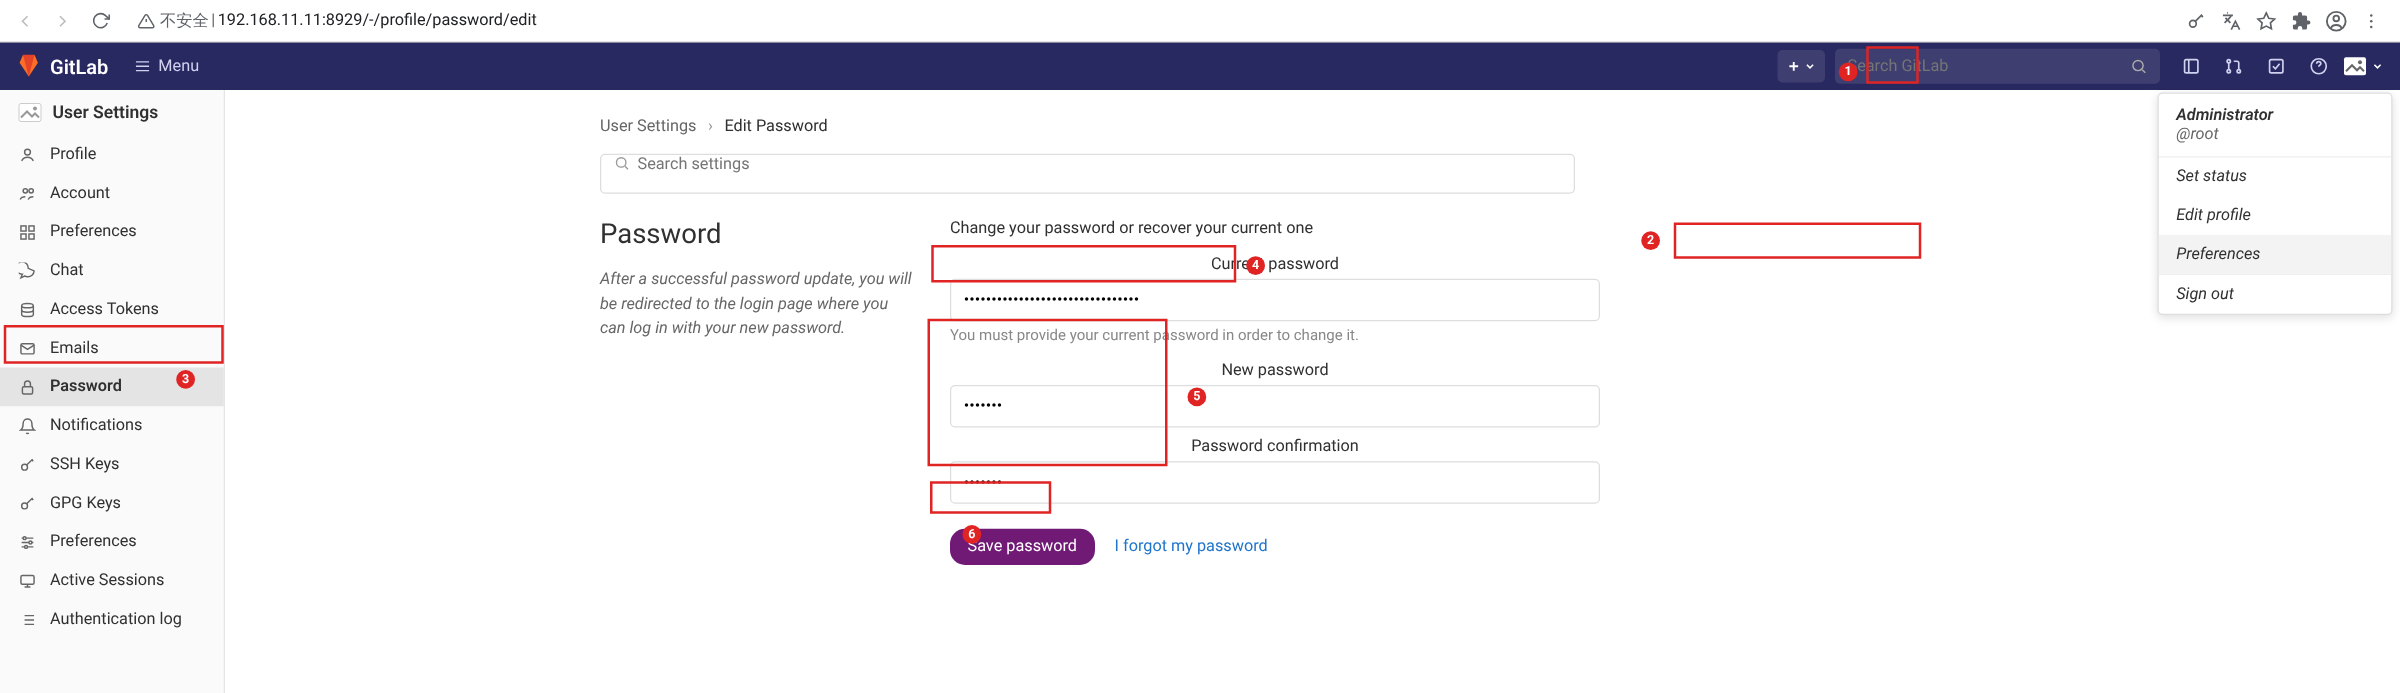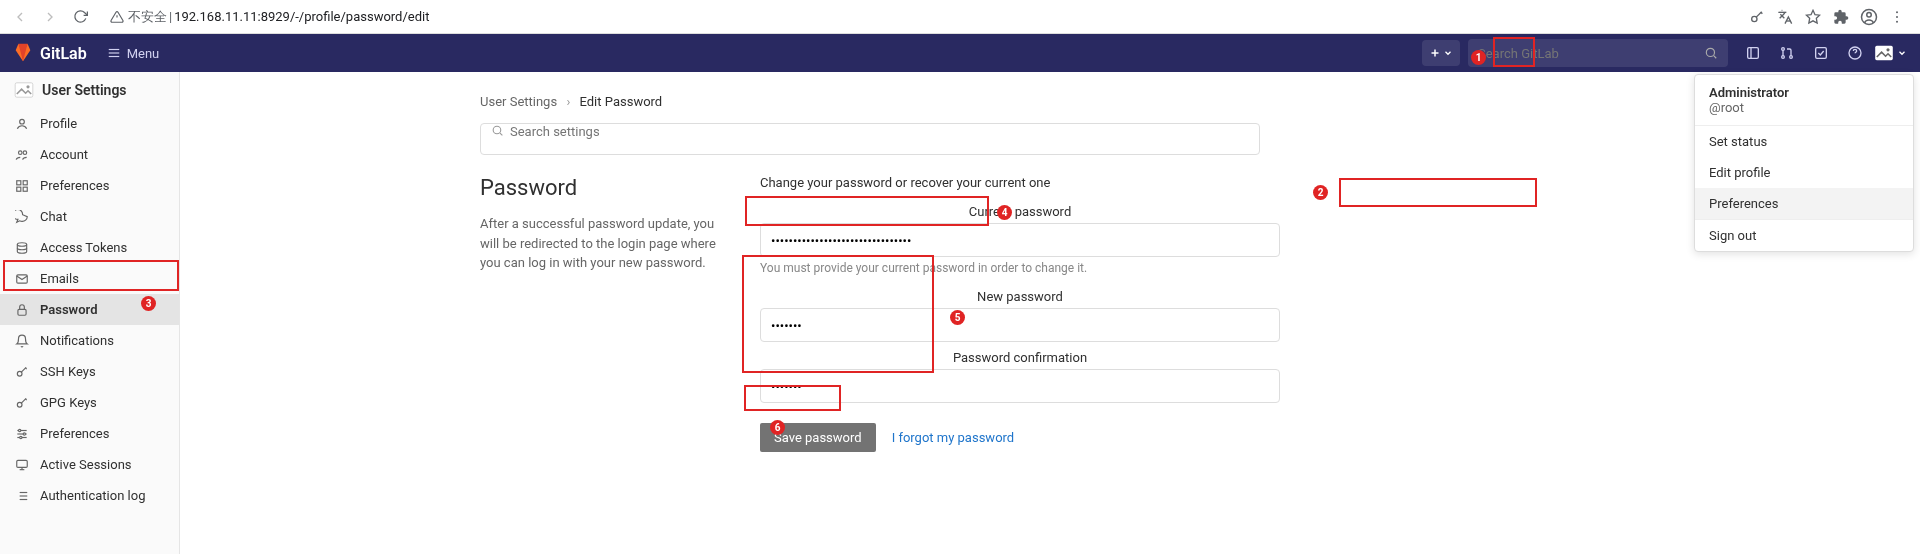--- a/index.html
+++ b/index.html
@@ -162,58 +162,59 @@
   gap: 6px;
   color: #999;
 }
 .search-settings input {
   flex:1; border:none; outline:none; font-size:13px;
 }
 
 .form-row { display:flex; gap: 30px; margin-top: 20px; }
 .form-left { width: 250px; }
 .form-left h1 { font-size: 22px; font-weight:400; margin-bottom: 14px; }
-.form-left p { font-size: 13px; color:#666; line-height: 1.5; }
+.form-left p { font-size: 13px; color:#666; line-height: 1.5; font-style: italic; }
 .form-right { flex:1; max-width: 520px; }
 .desc { font-size: 13px; margin-bottom: 14px; }
 
 .field-label { font-size: 13px; font-weight:400; margin: 8px 0 4px; display:block;text-align:center; }
 .field-input {
   width: 100%;
   height: 34px;
   border: 1px solid #ddd;
   border-radius: 4px;
   padding: 0 10px;
   font-size: 13px;
 }
 .help-text { font-size: 12px; color:#888; margin-top: 4px; }
 
 .btn-row { margin-top: 20px; display:flex; align-items:center; gap:16px; }
 .btn-primary {
-  background: #737373;
+  background: #701a75;
   color: #fff;
   border: none;
   padding: 7px 14px;
-  border-radius: 2px;
+  border-radius: 12px;
   font-size: 13px;
   cursor: pointer;
 }
 .forgot-link { color:#1f75cb; font-size:13px; }
 
 
 .user-dropdown {
   position: absolute;
   right: 6px;
   top: 74px;
-  width: 220px;
+  width: 188px;
   background: #fff;
   border: 1px solid #ddd;
   border-radius: 4px;
   box-shadow: 0 2px 8px rgba(0,0,0,0.12);
   z-index: 10;
+  font-style: italic;
 }
 .ud-header { padding: 10px 14px; border-bottom: 1px solid #eee; }
 .ud-name { font-weight:600; font-size:13px; }
 .ud-user { font-size:13px; color:#666; }
 .ud-item { padding: 8px 14px; font-size:13px; cursor:pointer; }
 .ud-item:hover, .ud-item.highlighted { background:#f3f3f3; }
 
 
 .redbox {
   position: absolute;

